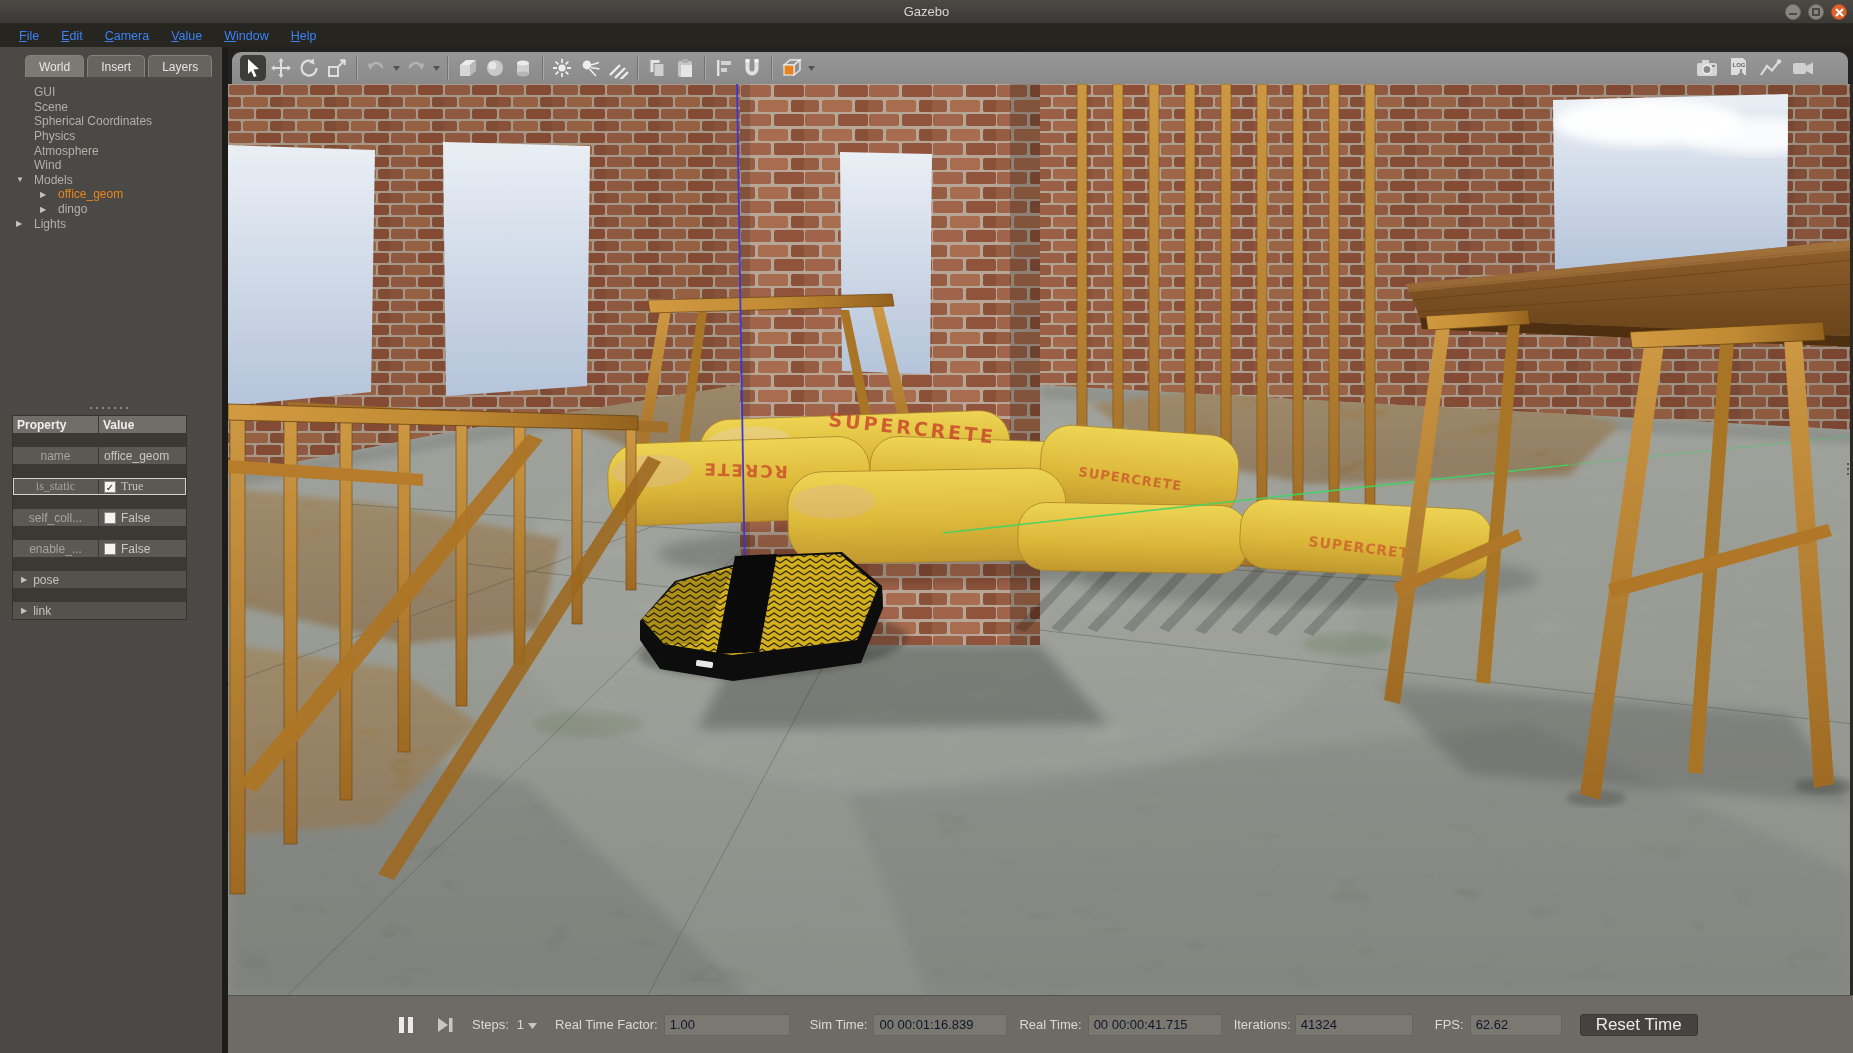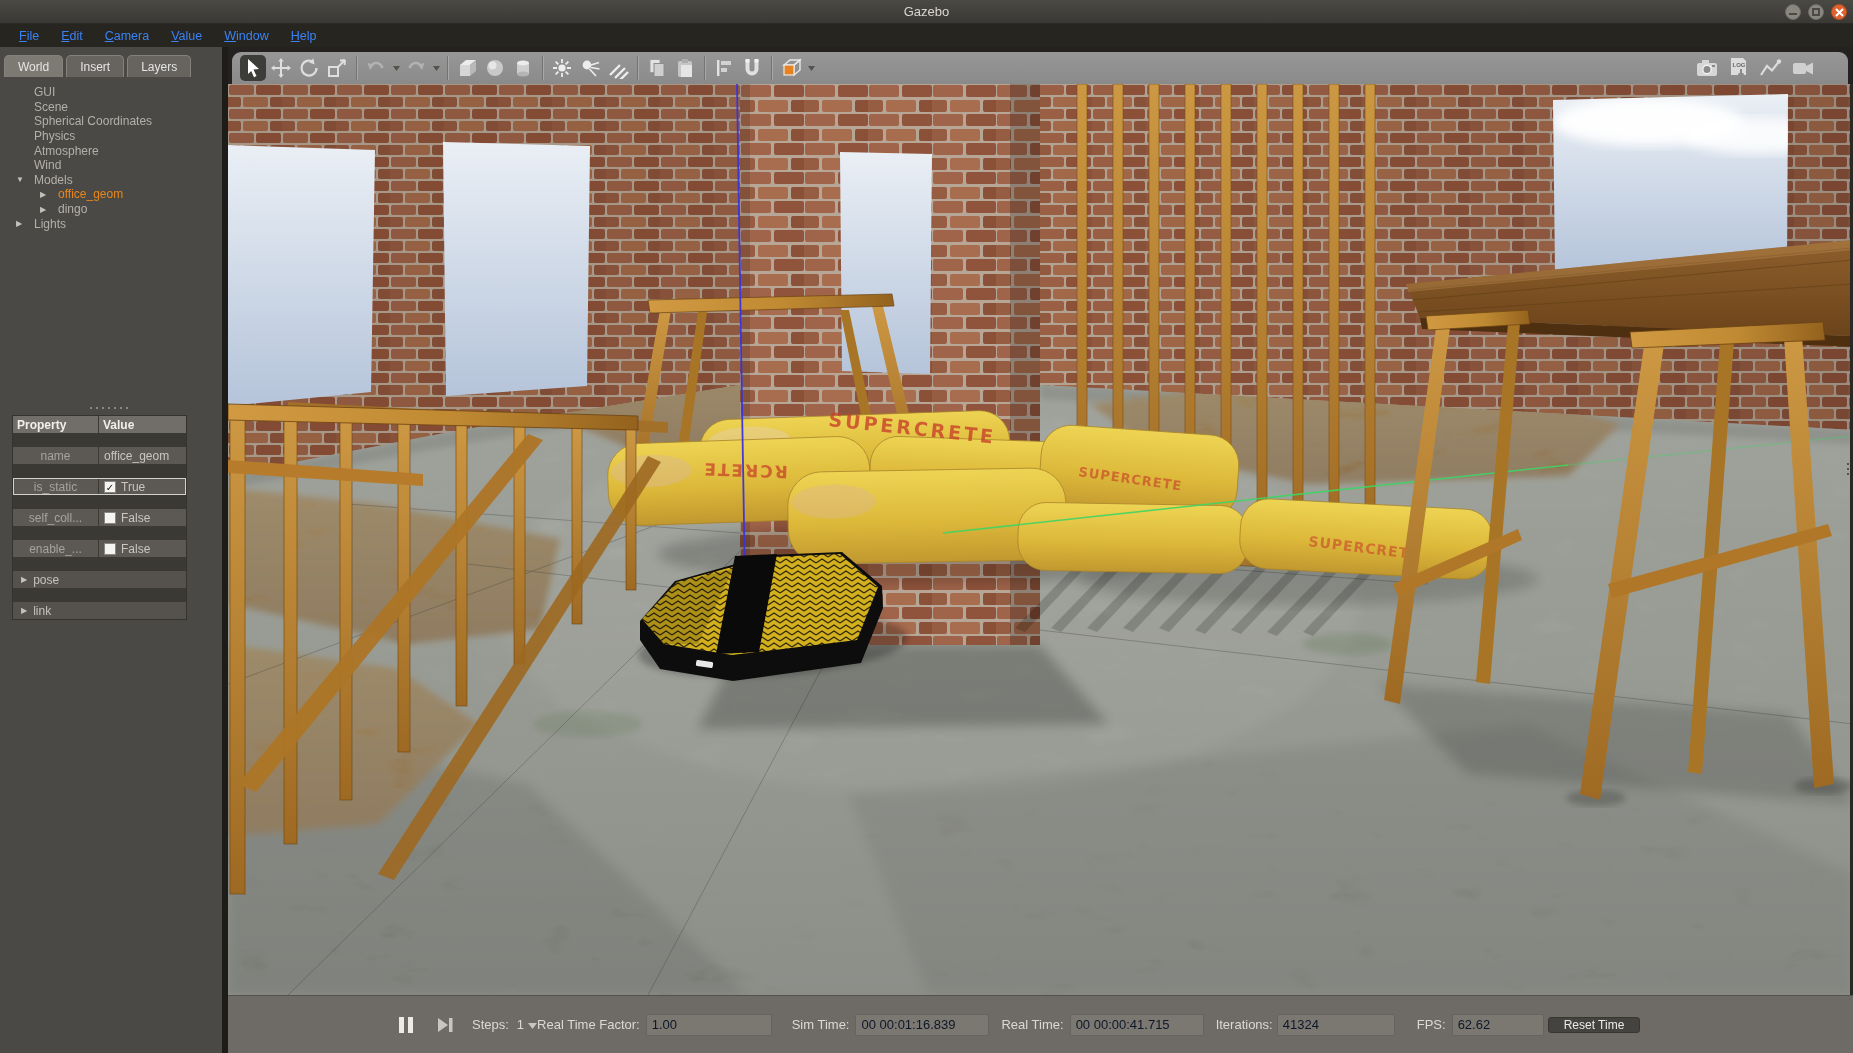--- a/index.html
+++ b/index.html
@@ -22,41 +22,41 @@
              padding-left:10px; gap:4px; }
   .menu-item { display:inline-block; padding:2px 9px; font-size:12.5px; color:#3b82f6; }
   .menu-item::first-letter { text-decoration:underline; }
 
   
   .main { display:flex; height:1006px; background:#21201d; }
 
   
   .left-panel { position:relative; width:222px; background:#4b4945; border-right:6px solid #1d1c19;
                 flex:0 0 228px; }
-  .tabs { position:absolute; top:8px; left:4px; display:flex; gap:3px; }
+  .tabs { position:absolute; top:8px; left:25px; display:flex; gap:3px; }
   .tab { padding:4px 13px 3px; font-size:12px; color:#e5e5e5; background:#676460;
          border:1px solid #85827c; border-bottom:none; border-radius:5px 5px 0 0; }
   .tab.active { background:#7d7a74; color:#e7e5e0; }
   .tree { position:absolute; top:38px; left:0; right:0; font-size:12px; color:#b3b0ab; }
   .trow { display:flex; align-items:center; height:14.6px; padding-left:16px; }
   .trow.child { padding-left:40px; }
   .trow .exp { width:18px; font-size:8px; color:#c5c2bc; text-align:left; }
   .trow.selected .lbl { color:#e8861c; }
   .splitter { position:absolute; top:356px; left:0; right:0; height:6px;
               background:radial-gradient(circle, #8a8781 1px, transparent 1.3px) 96px 2px/6px 6px no-repeat; 
               background-size:6px 6px; background-repeat:repeat-x; background-position:90px 2px;
               width:44px; margin-left:88px; }
   .ptable { position:absolute; top:368px; left:12px; width:175px; background:#3b3934;
             border:1px solid #35332f; display:flex; flex-direction:column; gap:14px; font-size:12px; }
   .prow { display:grid; grid-template-columns:85px 1fr; gap:1px; background:#3b3934; }
   .prow .cell { background:#5c5954; height:17px; display:flex; align-items:center; }
   .prow.header .cell { background:#716e69; font-weight:bold; color:#f1efec; padding-left:4px; }
   .prow .pcell { justify-content:center; color:#a6a39d; }
   .prow .vcell { padding-left:5px; color:#c9c6c0; gap:5px; }
-  .prow.sel { outline:1px solid #d3d1cb; outline-offset:-1px; }
+  .prow.sel { outline:1px solid #d3d1cb; outline-offset:-1px;font-family:Liberation Serif, serif; }
   .cbox { width:12px; height:12px; background:#f4f4f2; border:1px solid #8a8781;
           font-size:10px; line-height:11px; text-align:center; color:#161616; flex:0 0 12px; }
   .prow.group .gcell { grid-column:1 / span 2; background:#55524d; height:17px; display:flex;
           align-items:center; padding-left:8px; color:#c5c2bc; gap:6px; }
   .prow.group .exp { font-size:8px; }
 
   
   .viewport { position:relative; width:1625px; flex:0 0 1625px; background:#232220;
               display:flex; flex-direction:column; }
   .gz-toolbar { margin:5px 5px 0 4px; height:32px; background:linear-gradient(#979797,#8a8a8a);
@@ -76,22 +76,22 @@
   .scene-grip i { width:2px; height:2px; background:#3a3935; border-radius:50%; }
 
   
   .statusbar { height:58px; background:#6e6b66; border-top:1px solid #55534e;
                display:flex; align-items:center; padding-left:170px; font-size:13px; color:#dcd9d4; }
   .sb-icon { display:flex; align-items:center; }
   .sb-field { background:#7b7871; border:1px solid #67645f; border-radius:2px; color:#0f172a;
               height:22px; display:flex; align-items:center; padding-left:5px; }
   .sb-label { white-space:nowrap; }
   .sb-caret { margin-left:4px; }
-  .reset-btn { margin-left:4px; background:#454340; color:#eceae6; border:1px solid #38362f;
-               border-radius:3px; padding:0 15px; font-size:12px; }
+  .reset-btn { margin-left:18px; background:#454340; color:#eceae6; border:1px solid #38362f;
+               border-radius:3px; padding:0 15px; font-size:17px; }
 </style>
 </head>
 <body>
 
 <div class="window">
 
   <div class="titlebar">
     <div class="title">Gazebo</div>
     <div class="win-controls">
       <div class="wbtn">
@@ -661,21 +661,21 @@
               <rect x="13" y="3" width="3.5" height="14" fill="#c9c6c1"></rect>
             </svg>
         </span>
         <span class="sb-label" style="margin-left:18px;">Steps:</span>
         <span class="sb-label" style="margin-left:8px;">1</span>
         <span class="sb-caret">
           <svg width="9" height="6">
               <path d="M0 0 L9 0 L4.5 6 Z" fill="#c9c6c1"></path>
             </svg>
         </span>
-        <span class="sb-label" style="">Real Time Factor:</span>
+        <span class="sb-label" style="margin-left:18px;">Real Time Factor:</span>
         <span class="sb-field" style="margin-left:6px;width:126px;">1.00</span>
         <span class="sb-label" style="margin-left:20px;">Sim Time:</span>
         <span class="sb-field" style="margin-left:6px;width:134px;">00 00:01:16.839</span>
         <span class="sb-label" style="margin-left:12px;">Real Time:</span>
         <span class="sb-field" style="margin-left:6px;width:134px;">00 00:00:41.715</span>
         <span class="sb-label" style="margin-left:12px;">Iterations:</span>
         <span class="sb-field" style="margin-left:4px;width:118px;">41324</span>
         <span class="sb-label" style="margin-left:22px;">FPS:</span>
         <span class="sb-field" style="margin-left:6px;width:92px;">62.62</span>
         <button class="reset-btn">Reset Time</button>

